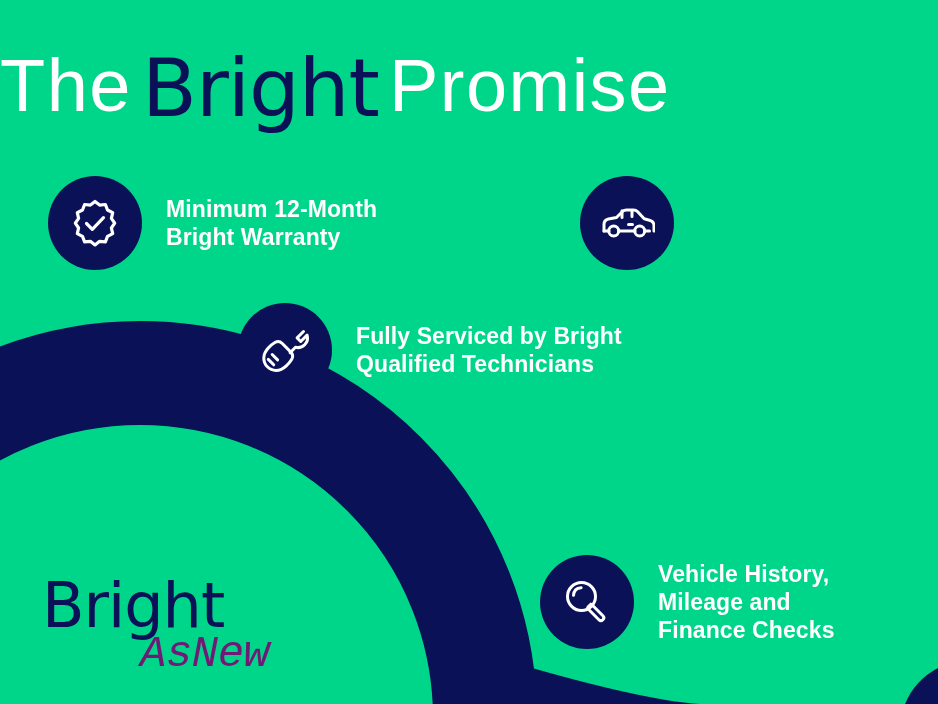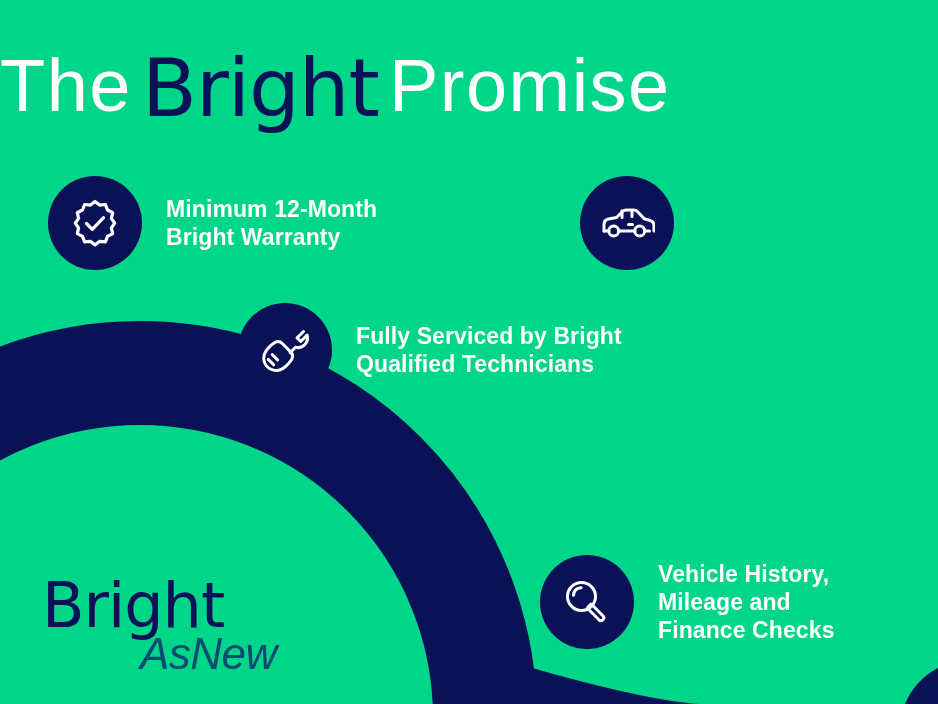--- a/index.html
+++ b/index.html
@@ -107,26 +107,26 @@
     font-size: 62px;
     font-weight: 400;
     letter-spacing: -1px;
     color: #0a1157;
     line-height: 1;
   }
   .logo-asnew {
     position: absolute;
     left: 98px;
     top: 57px;
-    font-family: Liberation Sans, sans-serif;
+    font-family: Liberation Mono, monospace;
     font-size: 44px;
     font-weight: 400;
     font-style: italic;
     letter-spacing: -0.5px;
-    color: #0c4a6e;
+    color: #701a75;
     line-height: 1;
   }
 </style>
 </head>
 <body>
 
 <div class="canvas">
 
   <div class="bg-layer">
     <svg class="bg-svg" width="938" height="704" viewBox="0 0 938 704">

